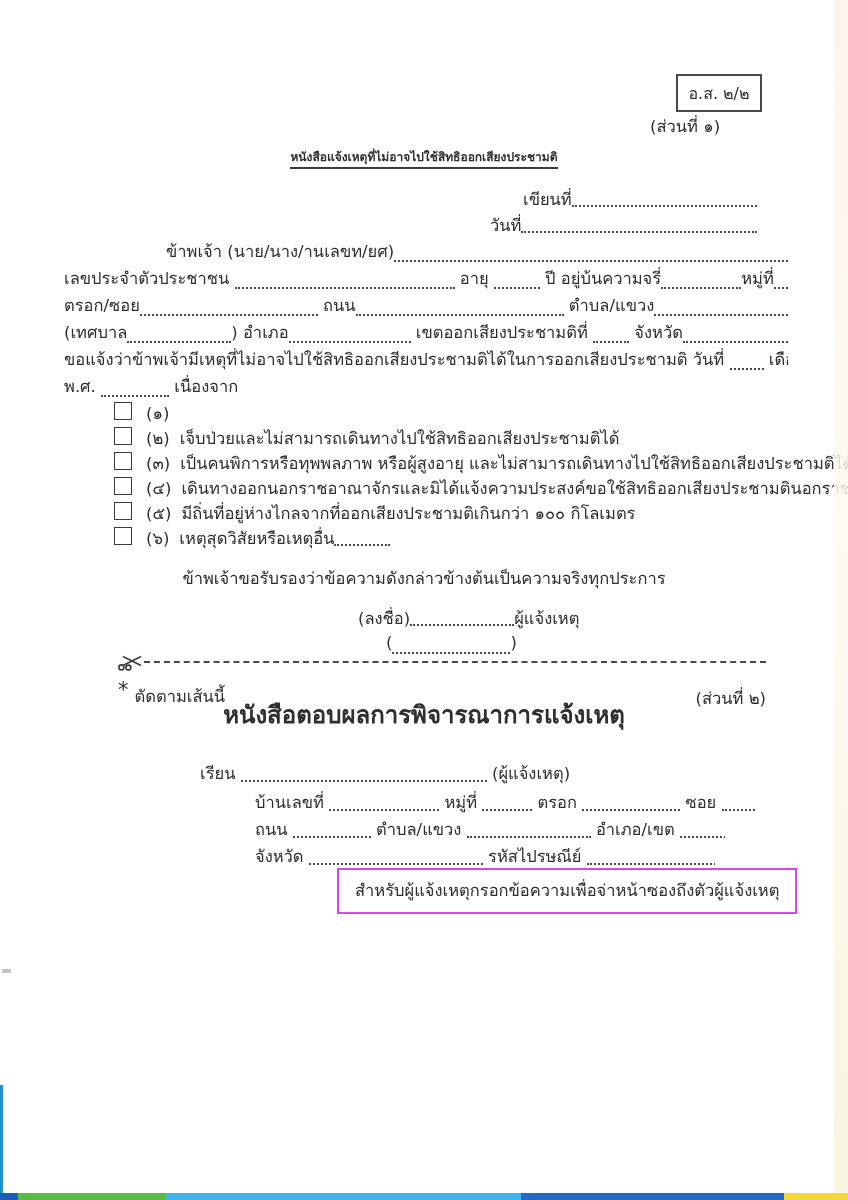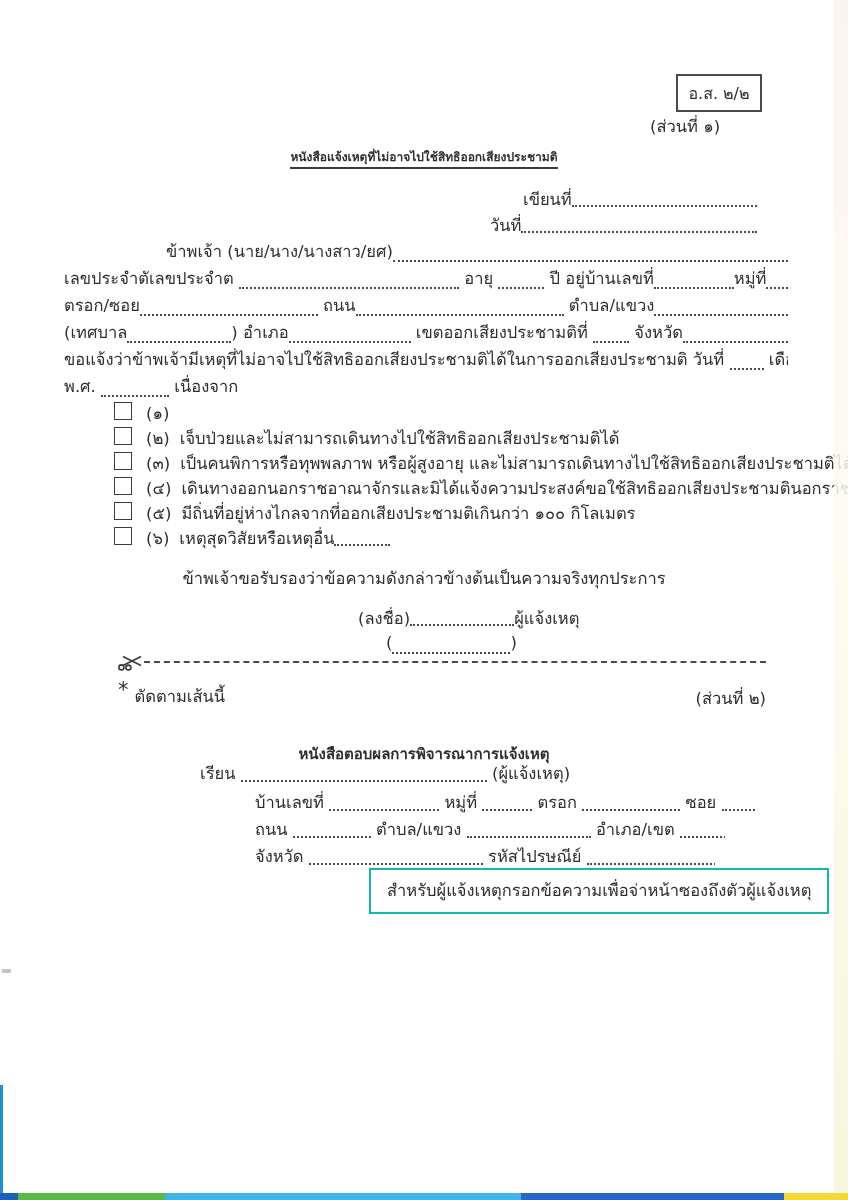--- a/index.html
+++ b/index.html
@@ -48,25 +48,24 @@
   .cbx-num{flex:0 0 auto;margin-right:10px;}
   .cbx-label{flex:0 0 auto;white-space:pre;}
   .cbx-dots{display:inline-block;width:56px;border-bottom:2px dotted #4a4a4a;height:4px;margin-bottom:2px;}
   
   .cutline{display:flex;align-items:center;}
   .cutline .dashes{flex:1 1 auto;border-top:2px dashed #4a4a4a;height:0;}
   .scissors{flex:0 0 auto;margin-right:2px;display:block;}
   .star{font-size:21px;line-height:14px;vertical-align:top;margin-right:6px;}
   
   .note-box{
-    border:2px solid #14b8a6;
+    border:2px solid #d946ef;
     padding:7px 16px 9px 16px;
     display:inline-block;
     font-size:16.5px;
-    margin-left:32px;
   }
   .underline-title{
     display:inline-block;
     border-bottom:2px solid #3a3a3a;
     padding-bottom:1px;
   }
   
   .footer-stripe{position:absolute;left:0;right:0;bottom:0;height:7px;display:flex;}
   .footer-stripe div{height:100%;}
   .left-edge-line{position:absolute;left:0;top:1085px;bottom:0;width:3px;}
@@ -89,22 +88,22 @@
   <div class="abs" style="top:113px;left:650px;width:140px;text-align:left;font-size:16.5px;">(ส่วนที่ ๑)</div>
 
   <div class="abs center" style="top:146px;">
     <span class="underline-title bold" style="font-size:12px;">หนังสือแจ้งเหตุที่ไม่อาจไปใช้สิทธิออกเสียงประชามติ</span>
   </div>
 
   <div class="abs fline" style="top:186px;left:523px;width:234px;height:24px;"><span class="seg-text">เขียนที่</span><span class="dots grow"></span></div>
   <div class="abs fline" style="top:212px;left:490px;width:267px;height:24px;"><span class="seg-text">วันที่</span><span class="dots grow"></span></div>
 
   <div class="body-block">
-    <div class="fline" style="padding-left:102px;"><span class="seg-text">ข้าพเจ้า (นาย/นาง/นางสาว/ยศ)</span><span class="dots grow"></span></div>
-    <div class="fline"><span class="seg-text">เลขประจำตัเลขประจำต </span><span class="dots" style="width: 220px;"></span><span class="seg-text"> อายุ </span><span class="dots" style="width: 46px;"></span><span class="seg-text"> ปี อยู่บ้านเลขที่</span><span class="dots" style="width: 80px;"></span><span class="seg-text">หมู่ที่</span><span class="dots grow"></span></div>
+    <div class="fline" style="padding-left:102px;"><span class="seg-text">ข้าพเจ้า (นาย/นาง/านเลขท/ยศ)</span><span class="dots grow"></span></div>
+    <div class="fline"><span class="seg-text">เลขประจำตัวประชาชน </span><span class="dots" style="width: 220px;"></span><span class="seg-text"> อายุ </span><span class="dots" style="width: 46px;"></span><span class="seg-text"> ปี อยู่บ้นความจรี่</span><span class="dots" style="width: 80px;"></span><span class="seg-text">หมู่ที่</span><span class="dots grow"></span></div>
     <div class="fline"><span class="seg-text">ตรอก/ซอย</span><span class="dots" style="width: 178px;"></span><span class="seg-text"> ถนน</span><span class="dots" style="width: 208px;"></span><span class="seg-text"> ตำบล/แขวง</span><span class="dots grow"></span></div>
     <div class="fline"><span class="seg-text">(เทศบาล</span><span class="dots" style="width: 104px;"></span><span class="seg-text">) อำเภอ</span><span class="dots" style="width: 122px;"></span><span class="seg-text"> เขตออกเสียงประชามติที่ </span><span class="dots" style="width: 36px;"></span><span class="seg-text"> จังหวัด</span><span class="dots grow"></span></div>
     <div class="fline"><span class="seg-text">ขอแจ้งว่าข้าพเจ้ามีเหตุที่ไม่อาจไปใช้สิทธิออกเสียงประชามติได้ในการออกเสียงประชามติ วันที่ </span><span class="dots" style="width: 34px;"></span><span class="seg-text"> เดือน</span><span class="dots grow"></span></div>
     <div class="fline"><span class="seg-text">พ.ศ. </span><span class="dots" style="width: 68px;"></span><span class="seg-text"> เนื่องจาก</span></div>
 
     <div id="checkbox-list" style="margin-top:0px;">
         <div class="cbx-row">
           <span class="cbx-box"></span>
           <span class="cbx-num">(๑)</span>
         </div>
@@ -152,21 +151,21 @@
       </g>
     </svg>
     <div class="dashes"></div>
   </div>
 
   <div class="abs" style="top:683px;left:118px;">
     <span class="star">*</span><span>ตัดตามเส้นนี้</span>
   </div>
   <div class="abs" style="top:685px;right:82px;font-size:16.5px;">(ส่วนที่ ๒)</div>
 
-  <div class="abs center bold" style="top:742px;font-size:15px;">หนังสือตอบผลการพิจารณาการแจ้งเหตุ</div>
+  <div class="abs center bold" style="top:695px;font-size:24px;">หนังสือตอบผลการพิจารณาการแจ้งเหตุ</div>
 
   <div class="abs fline" style="top:760px;left:200px;width:400px;height:25px;"><span class="seg-text">เรียน </span><span class="dots" style="width: 246px;"></span><span class="seg-text"> (ผู้แจ้งเหตุ)</span></div>
   <div class="abs fline" style="top:789px;left:255px;width:500px;height:25px;"><span class="seg-text">บ้านเลขที่ </span><span class="dots" style="width: 110px;"></span><span class="seg-text"> หมู่ที่ </span><span class="dots" style="width: 50px;"></span><span class="seg-text"> ตรอก </span><span class="dots" style="width: 98px;"></span><span class="seg-text"> ซอย </span><span class="dots" style="width: 112px;"></span></div>
   <div class="abs fline" style="top:816px;left:255px;width:470px;height:25px;"><span class="seg-text">ถนน </span><span class="dots" style="width: 78px;"></span><span class="seg-text"> ตำบล/แขวง </span><span class="dots" style="width: 124px;"></span><span class="seg-text"> อำเภอ/เขต </span><span class="dots" style="width: 134px;"></span></div>
   <div class="abs fline" style="top:843px;left:255px;width:460px;height:25px;"><span class="seg-text">จังหวัด </span><span class="dots" style="width: 174px;"></span><span class="seg-text"> รหัสไปรษณีย์ </span><span class="dots" style="width: 204px;"></span></div>
 
   <div class="abs" style="top:868px;left:337px;">
     <div class="note-box">
       <span>สำหรับผู้แจ้งเหตุกรอกข้อความเพื่อจ่าหน้าซองถึงตัวผู้แจ้งเหตุ</span>
     </div>

